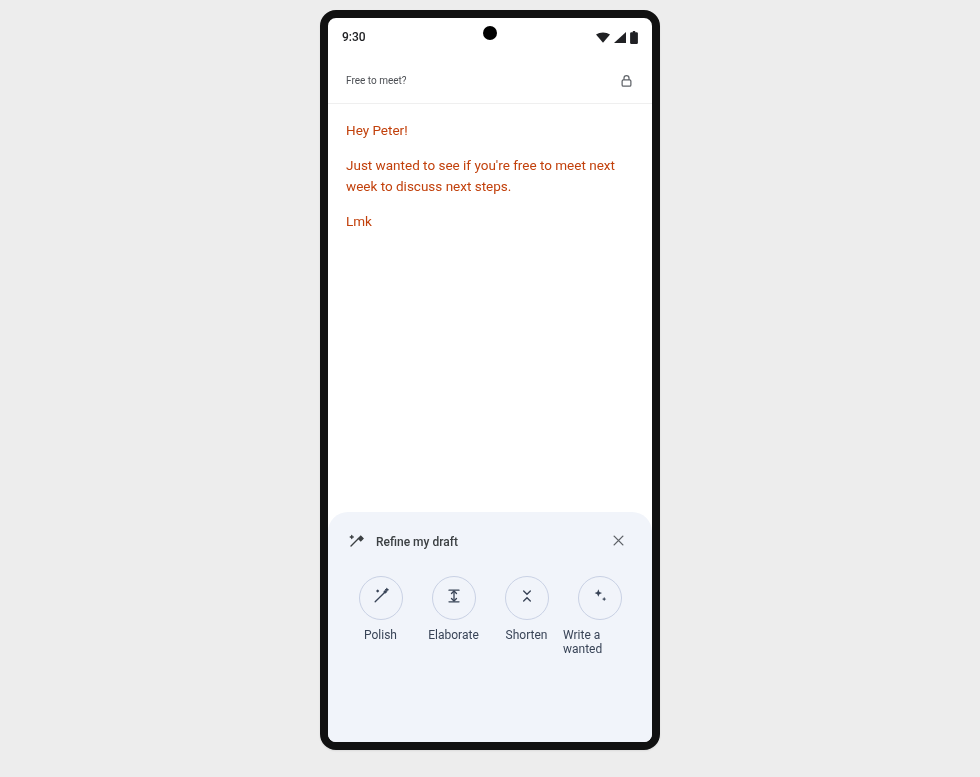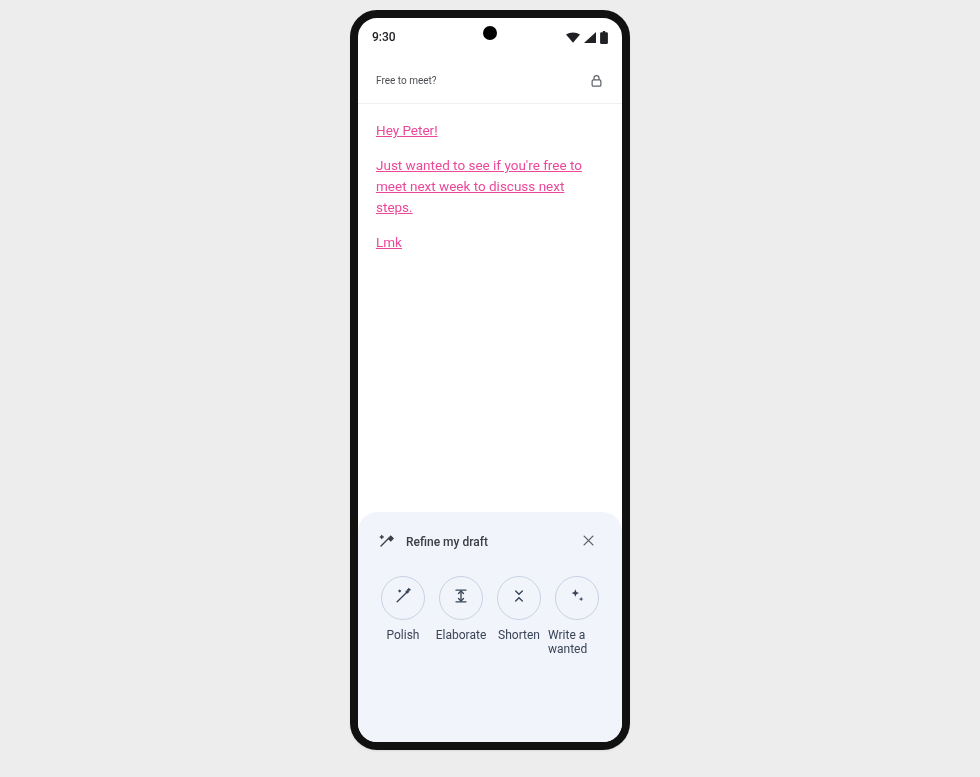--- a/index.html
+++ b/index.html
@@ -14,25 +14,25 @@
     justify-content: center;
     position: relative;
   }
 
   
   .phone {
     position: absolute;
     top: 10px;
     left: 50%;
     transform: translateX(-50%);
-    width: 280px;
+    width: 340px;
     height: 740px;
     background: #fff;
     border: 8px solid #111;
-    border-radius: 27px;
+    border-radius: 16px;
     overflow: hidden;
     box-shadow: 0 1px 2px rgba(0,0,0,.08);
     display: flex;
     flex-direction: column;
   }
 
   
   .status-bar {
     height: 34px;
     display: flex;
@@ -70,22 +70,21 @@
     color: #4c4f54;
   }
   .lock-slot svg { display: block; }
 
   
   .compose-body {
     flex: 1;
     padding: 16px 18px;
     font-size: 13.5px;
     line-height: 1.55;
-    color: #ec4899;
-    text-decoration: underline;
+    color: #c2410c;
   }
   .compose-body .para { margin-bottom: 14px; }
 
   
   .panel {
     background: #f1f4fa;
     border-top-left-radius: 20px;
     border-top-right-radius: 20px;
     padding: 16px 14px 8px;
   }

